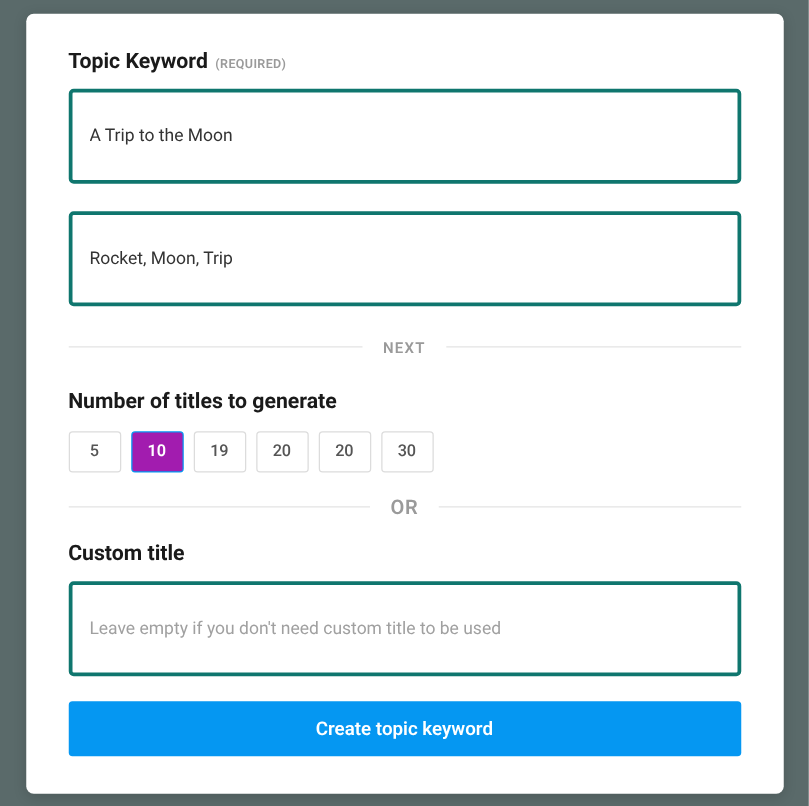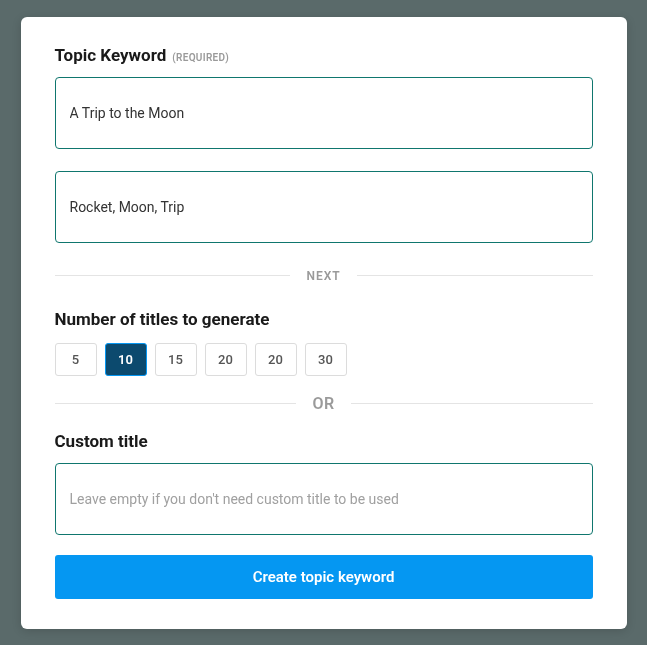--- a/index.html
+++ b/index.html
@@ -36,21 +36,21 @@
       gap: 6px;
     }
     .required-tag {
       font-size: 10px;
       font-weight: 600;
       color: #9a9a9a;
       letter-spacing: 0.3px;
     }
     .text-input {
       width: 100%;
-      border: 1px solid #0f766e;
+      border: 3px solid #0f766e;
       border-radius: 4px;
       padding: 27px 14px;
       font-size: 14px;
       color: #333;
       font-family: inherit;
       outline: none;
     }
     .text-input::placeholder {
       color: #a0a0a0;
     }
@@ -104,21 +104,21 @@
       font-size: 13px;
       font-weight: 500;
       padding: 8px 0;
       width: 42px;
       text-align: center;
       border-radius: 3px;
       cursor: pointer;
       font-family: inherit;
     }
     .num-btn.active {
-      background: #0c4a6e;
+      background: #a21caf;
       border-color: #0597f2;
       color: #ffffff;
       font-weight: 600;
     }
     .submit-btn {
       width: 100%;
       background: #0597f2;
       color: #ffffff;
       border: none;
       border-radius: 3px;
@@ -157,21 +157,21 @@
     <span>NEXT</span>
   </div>
 
   <div class="field-group field-group-titles">
     <div class="field-label">
       <span>Number of titles to generate</span>
     </div>
     <div class="button-group">
         <button class="num-btn">5</button>
         <button class="num-btn active">10</button>
-        <button class="num-btn">15</button>
+        <button class="num-btn">19</button>
         <button class="num-btn">20</button>
         <button class="num-btn">20</button>
         <button class="num-btn">30</button>
       </div>
   </div>
 
   <div class="divider-or">
     <span>OR</span>
   </div>
 

